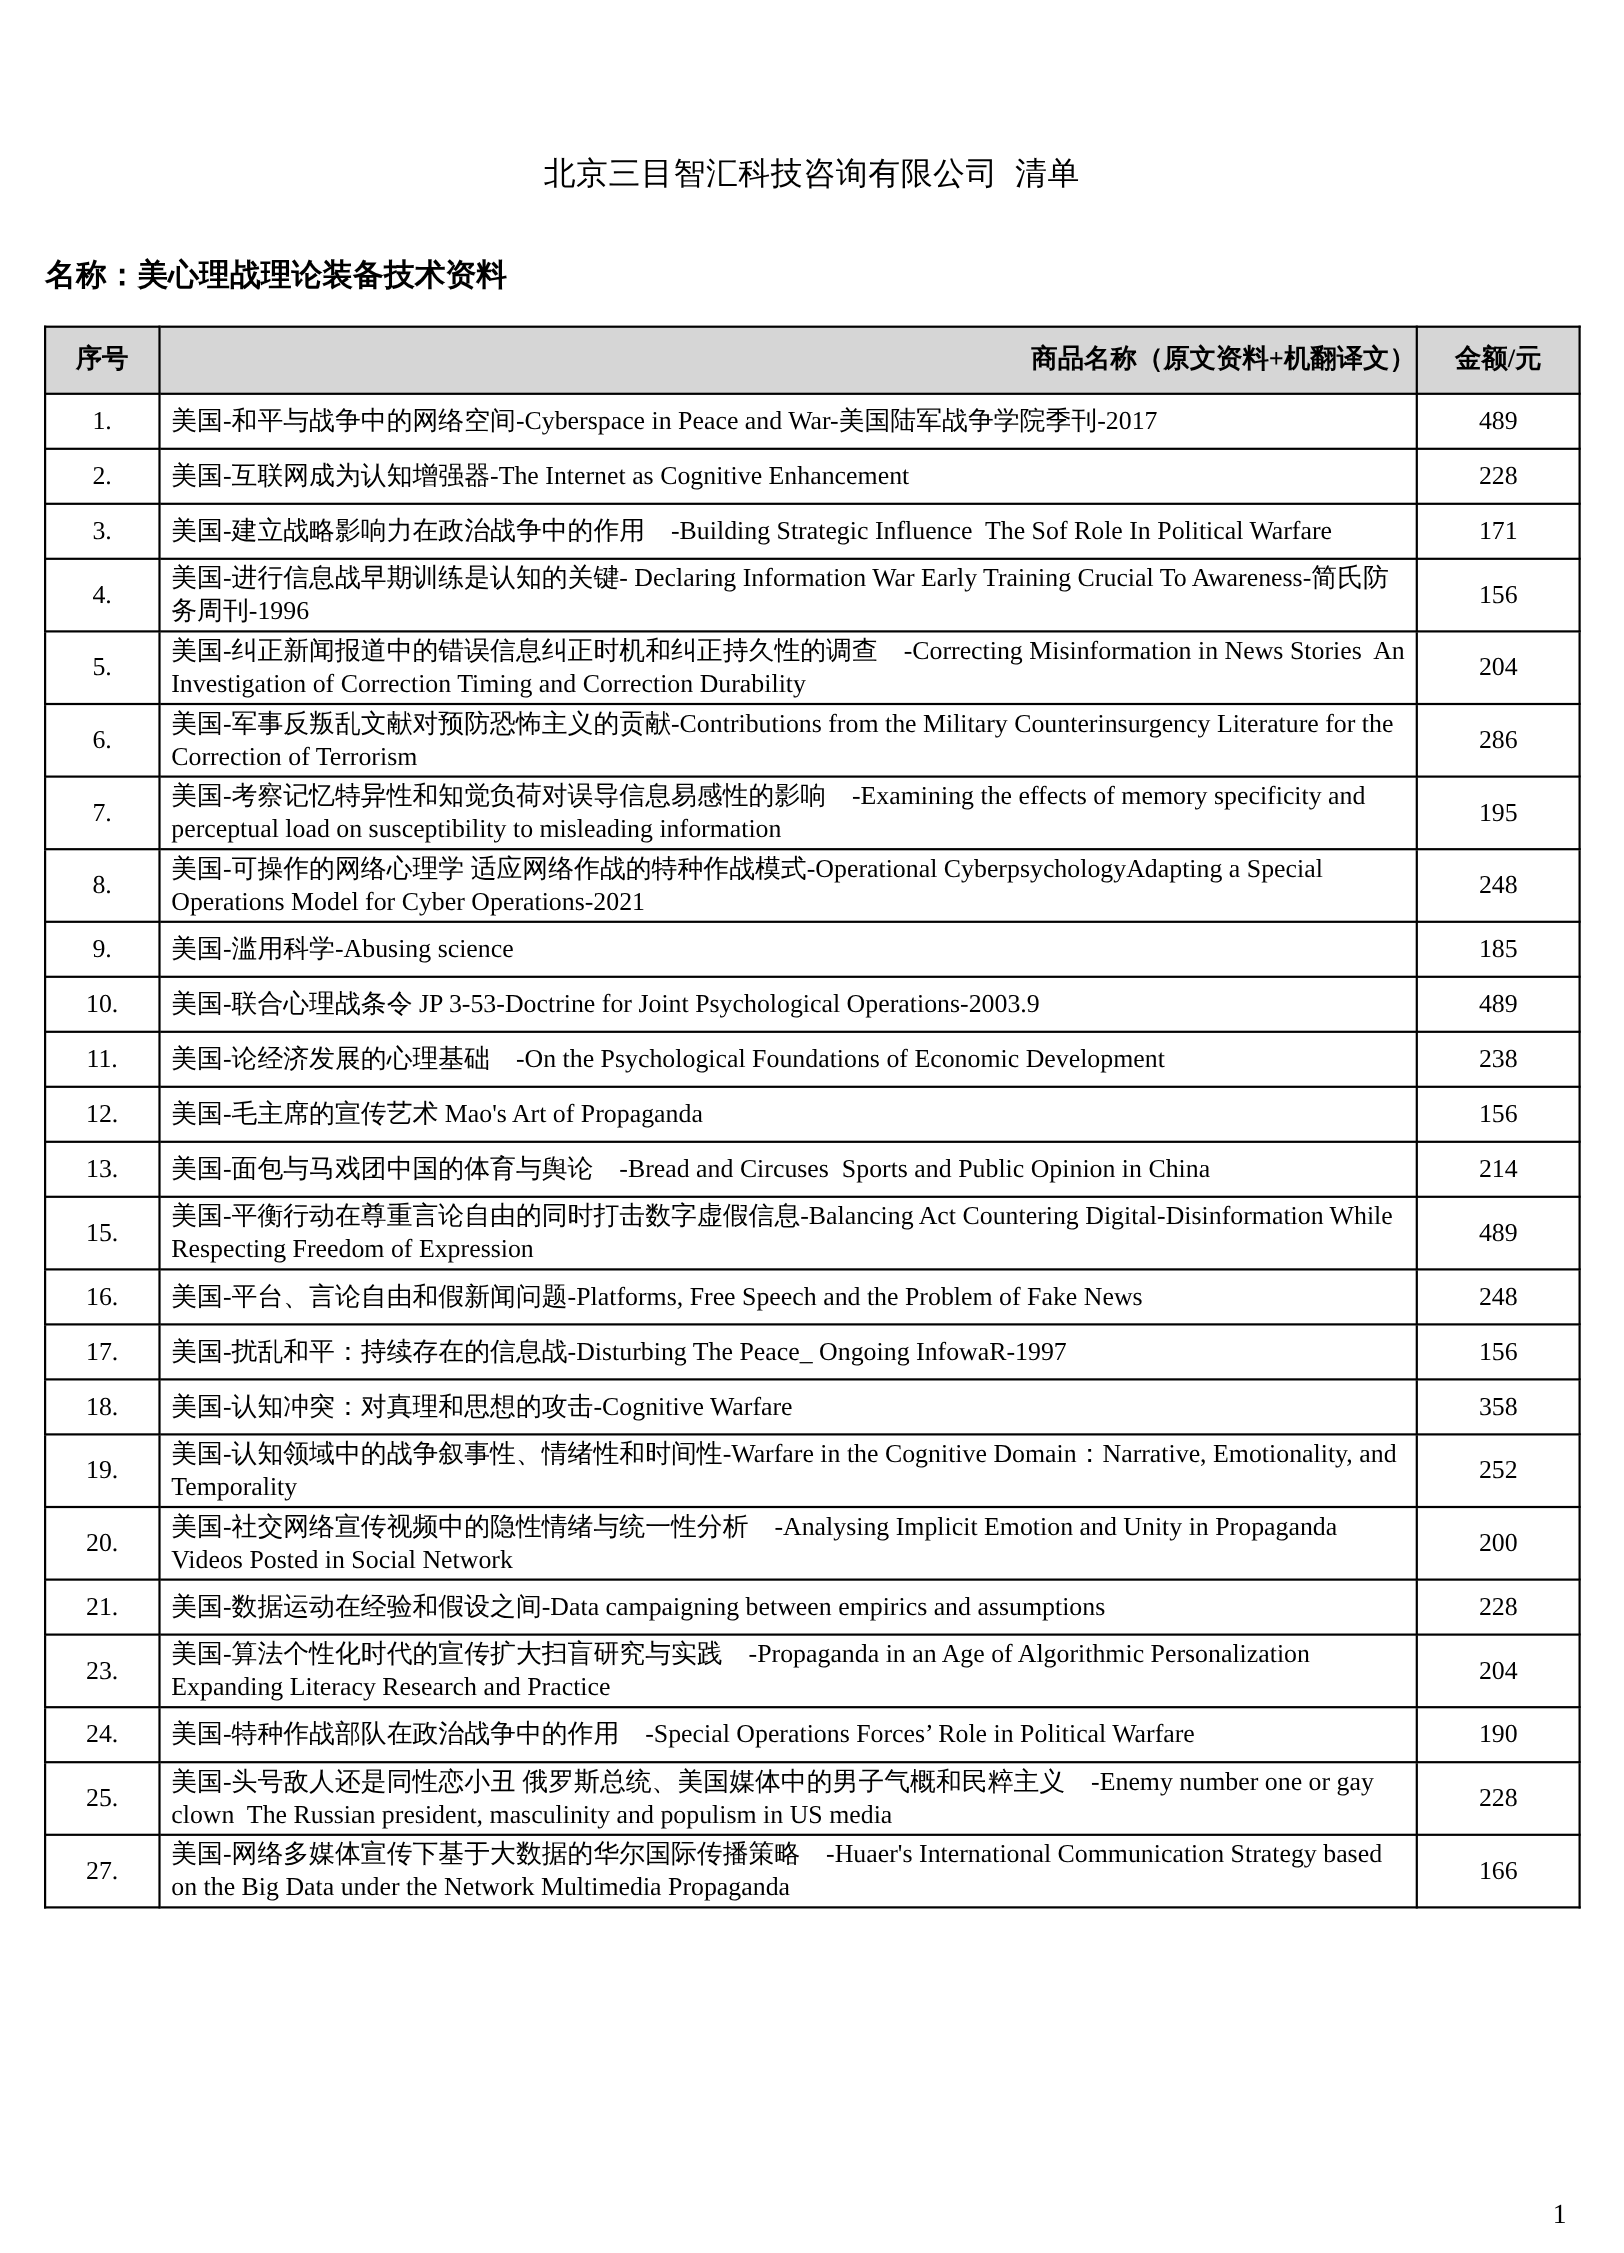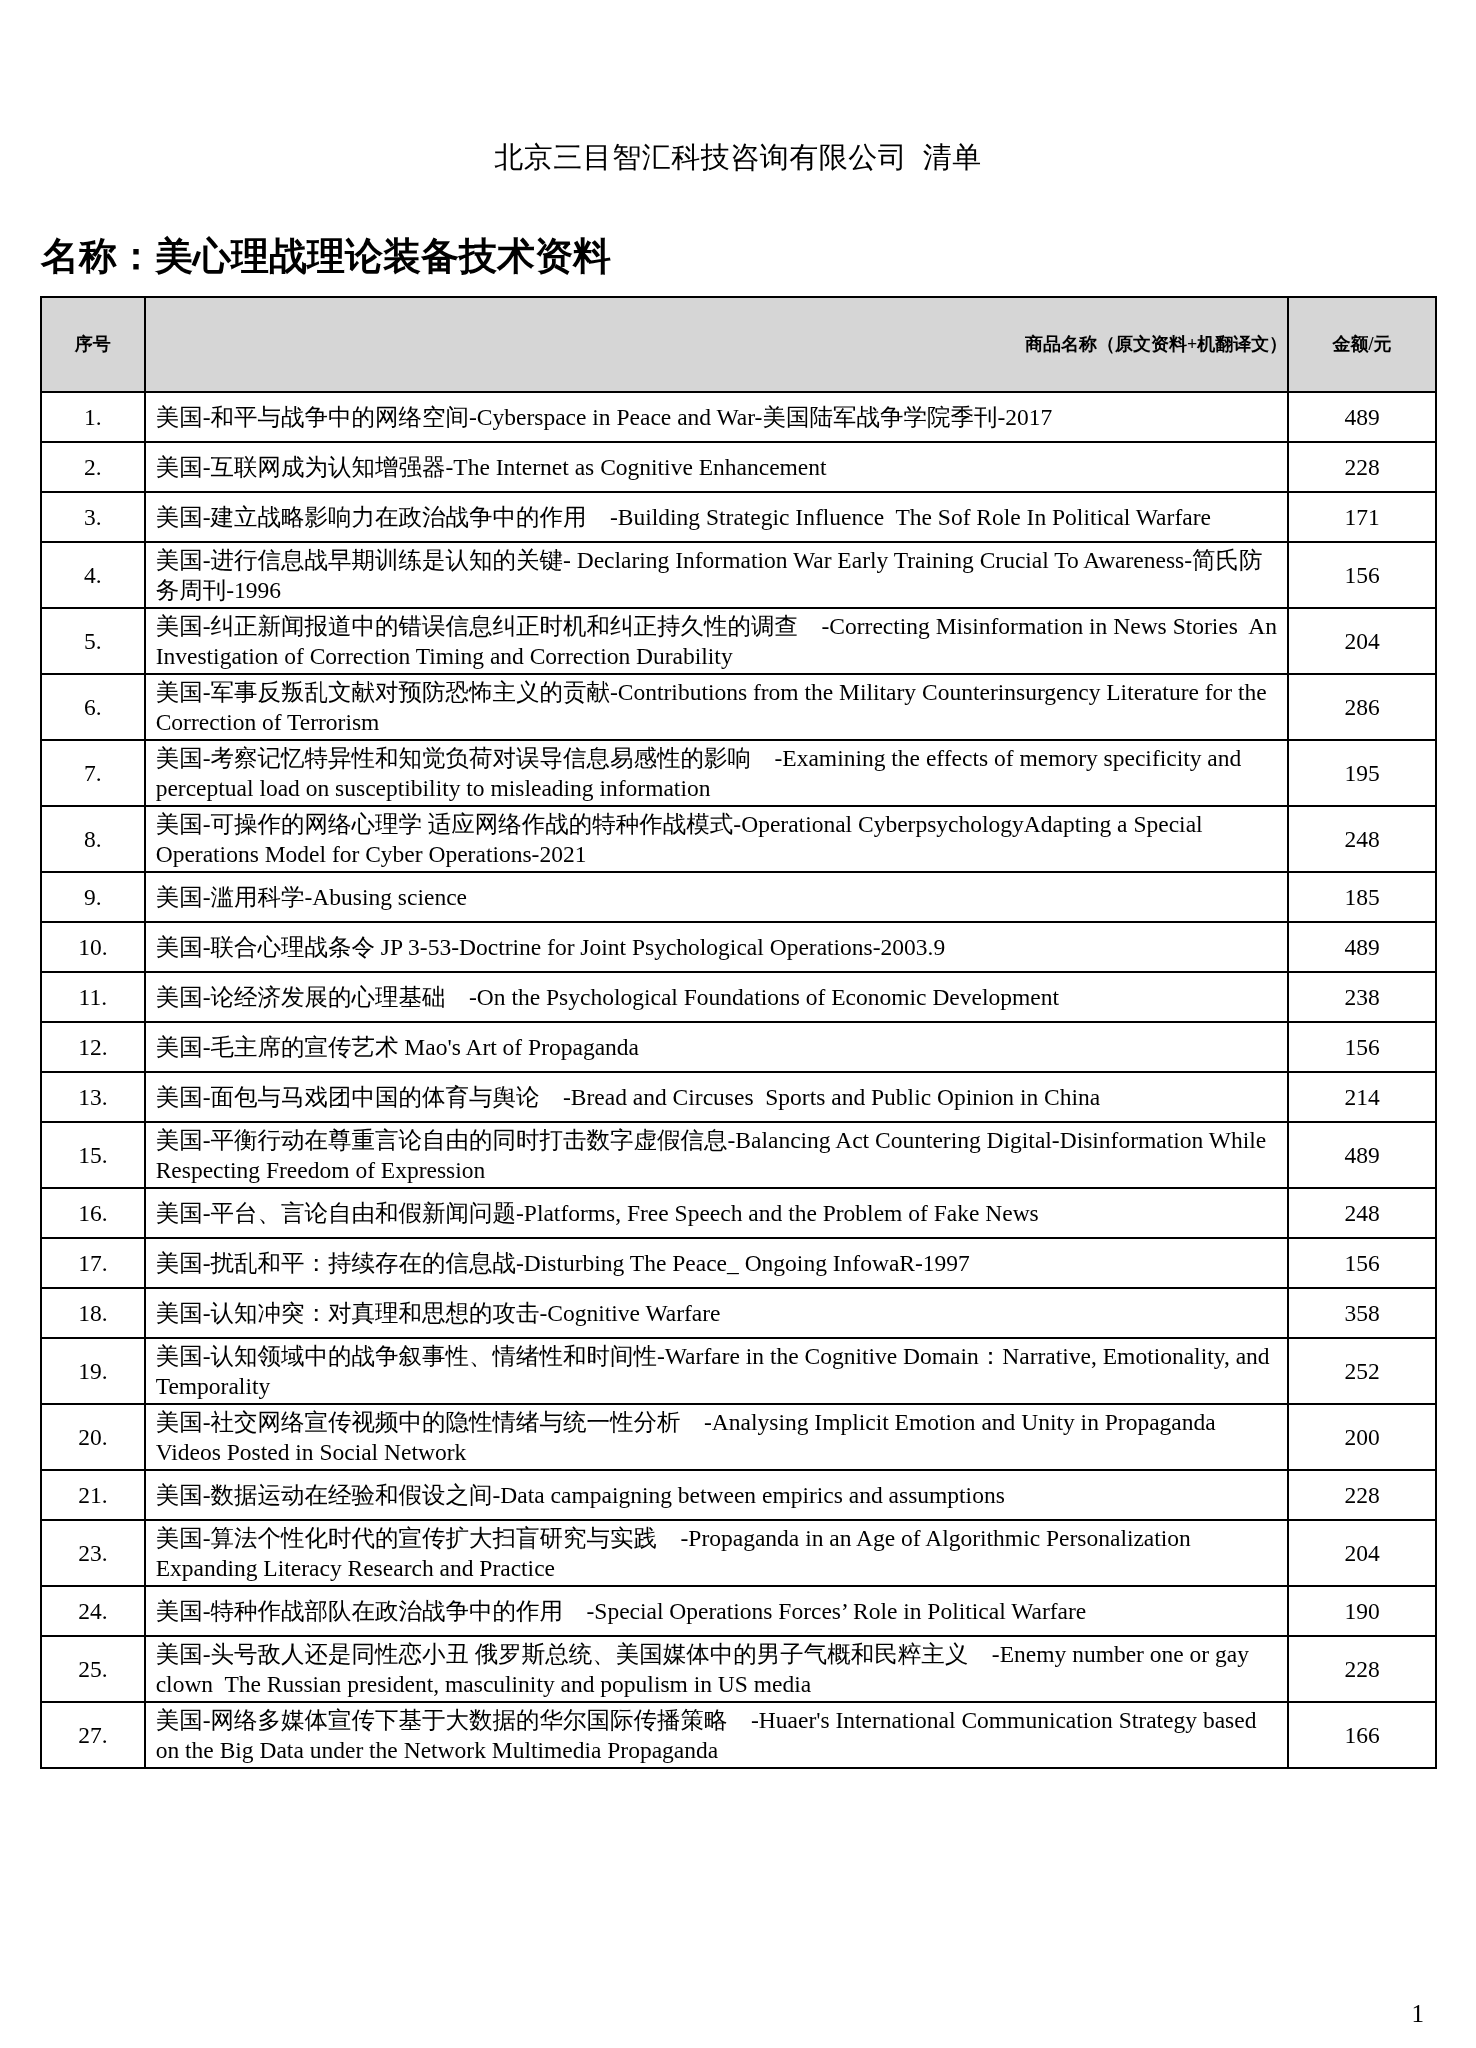--- a/index.html
+++ b/index.html
@@ -23,39 +23,39 @@
     text-align: center;
     font-size: 29px;
     font-weight: normal;
     margin: 0;
     letter-spacing: 0.5px;
     white-space: pre-wrap;
   }
   .list-name {
     position: absolute;
     top: 231px; left: 41px;
-    font-size: 38px;
+    font-size: 28px;
     font-weight: bold;
     white-space: pre-wrap;
   }
   table.items {
     position: absolute;
     top: 296px; left: 40px;
     width: 1397px;
     border-collapse: collapse;
     table-layout: fixed;
   }
   table.items th, table.items td {
     border: 2px solid #000000;
   }
   table.items thead th {
     background: #d6d6d6;
     font-weight: bold;
-    font-size: 18px;
-    padding: 32px 0;
+    font-size: 24px;
+    padding: 15px 0;
     line-height: 29px;
   }
   th.col-no   { width: 101px; text-align: center; }
   th.col-name { width: 1114px; text-align: right; padding-left: 24px; }
   th.col-price{ width: 144px; text-align: center; }
   table.items td {
     height: 50px;            
     padding: 2px 10px;
     font-size: 23.5px;
     line-height: 30px;

